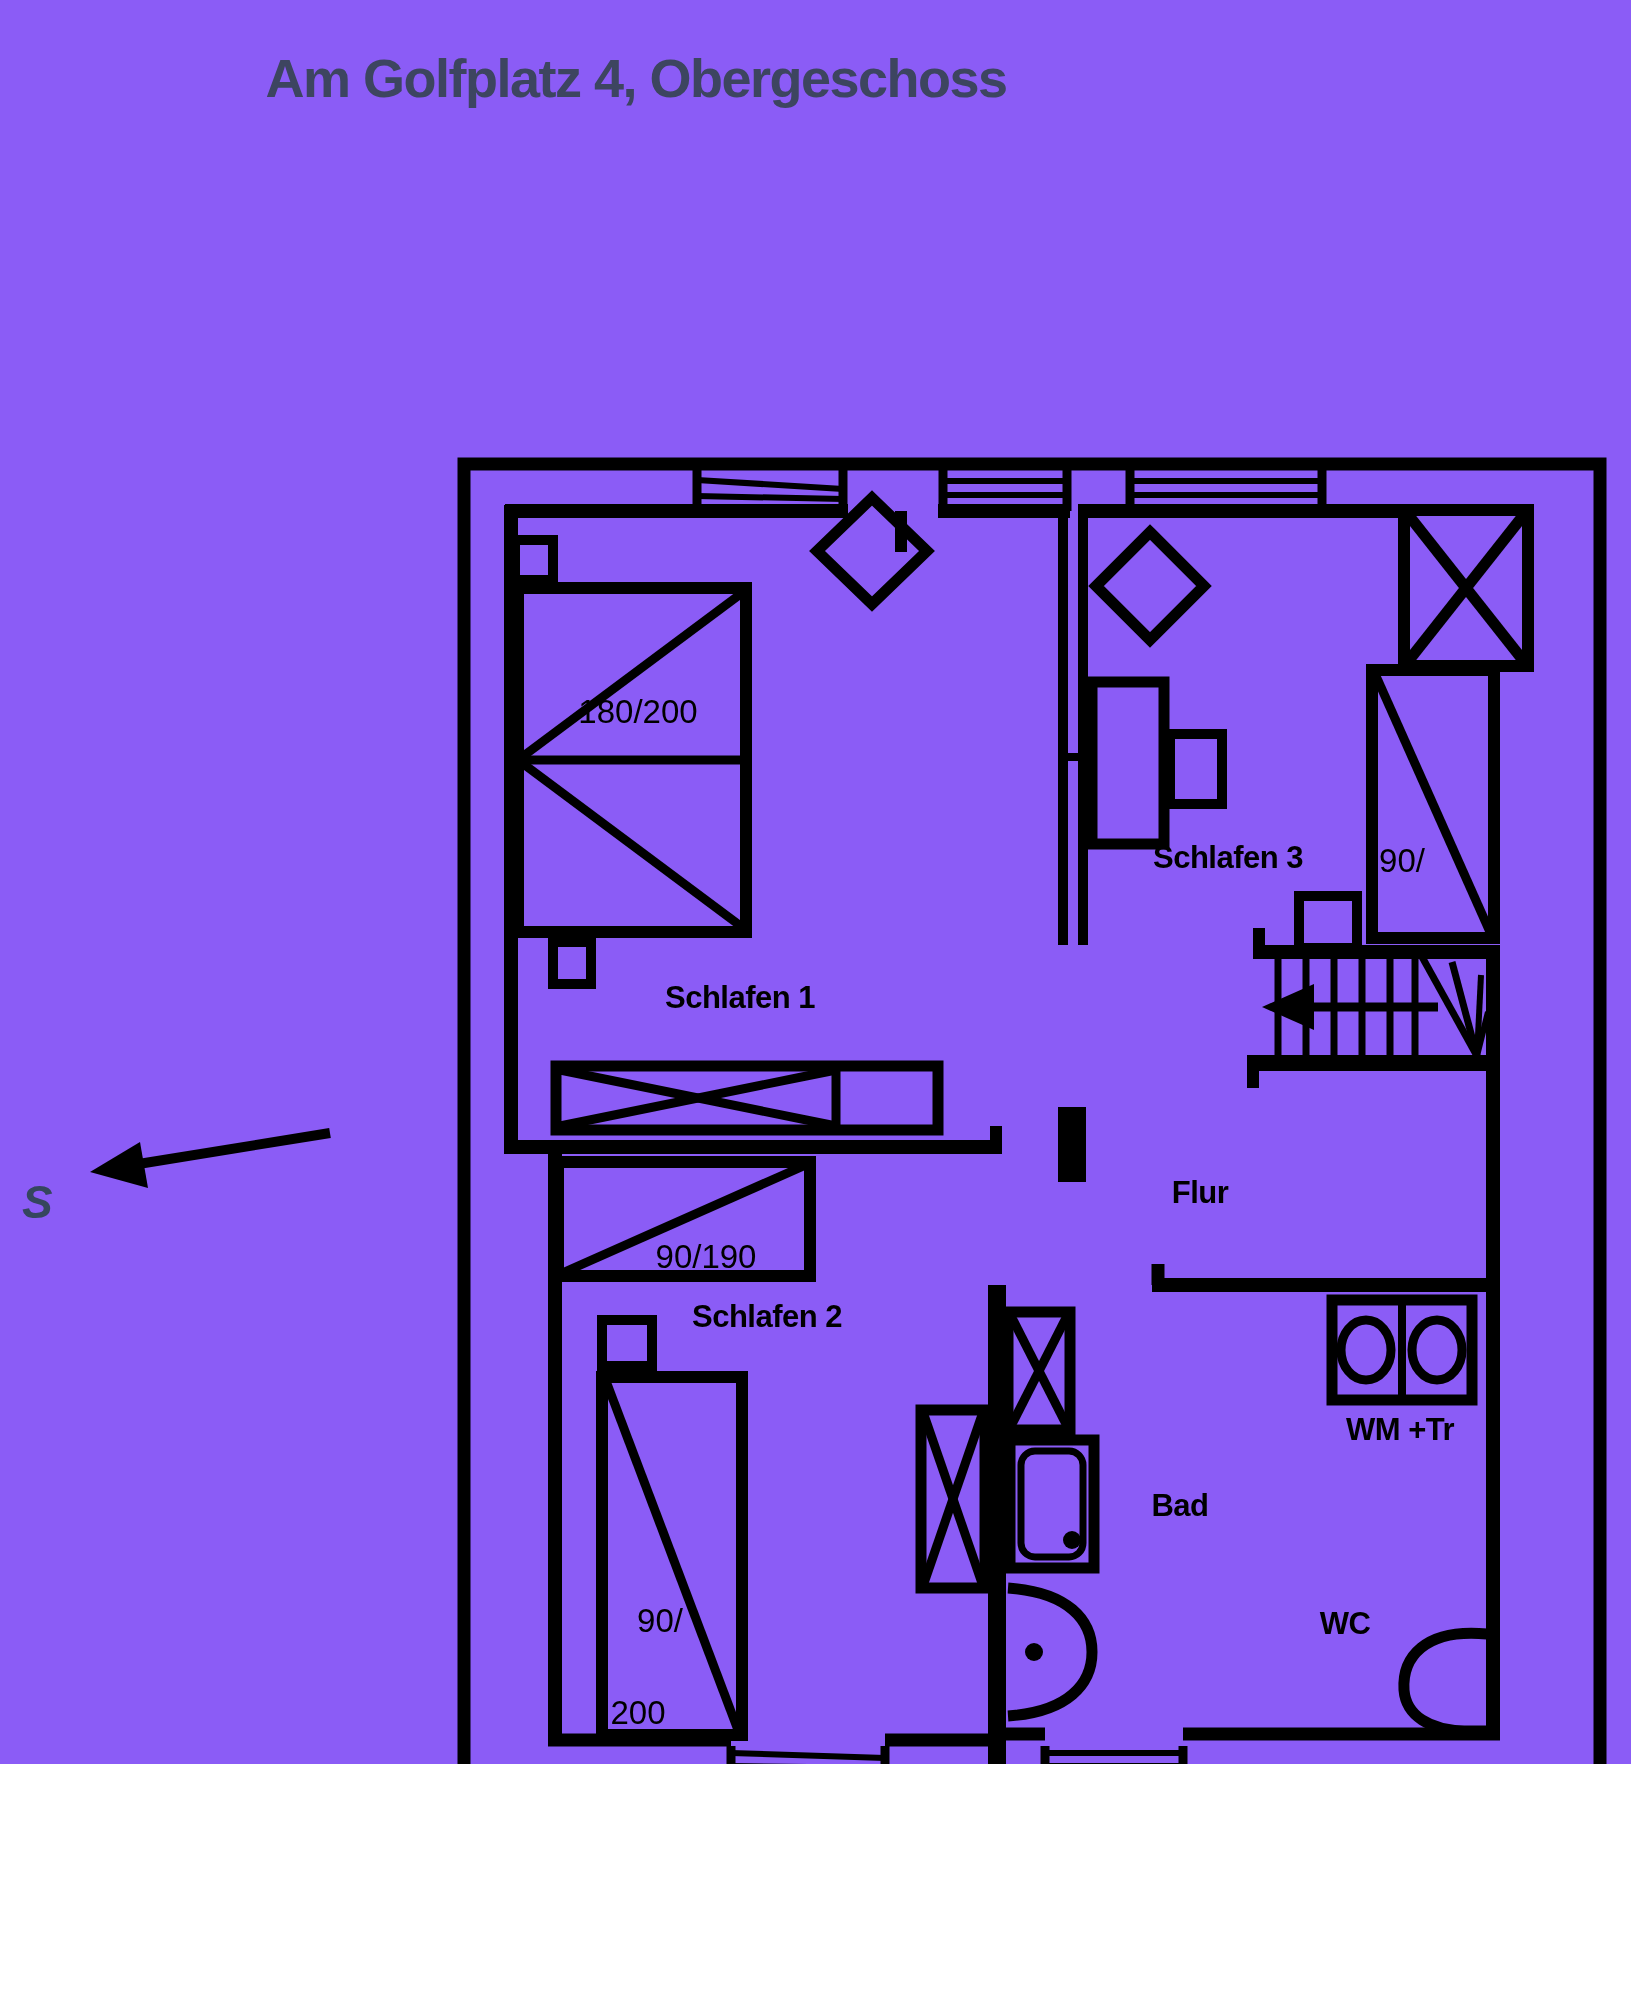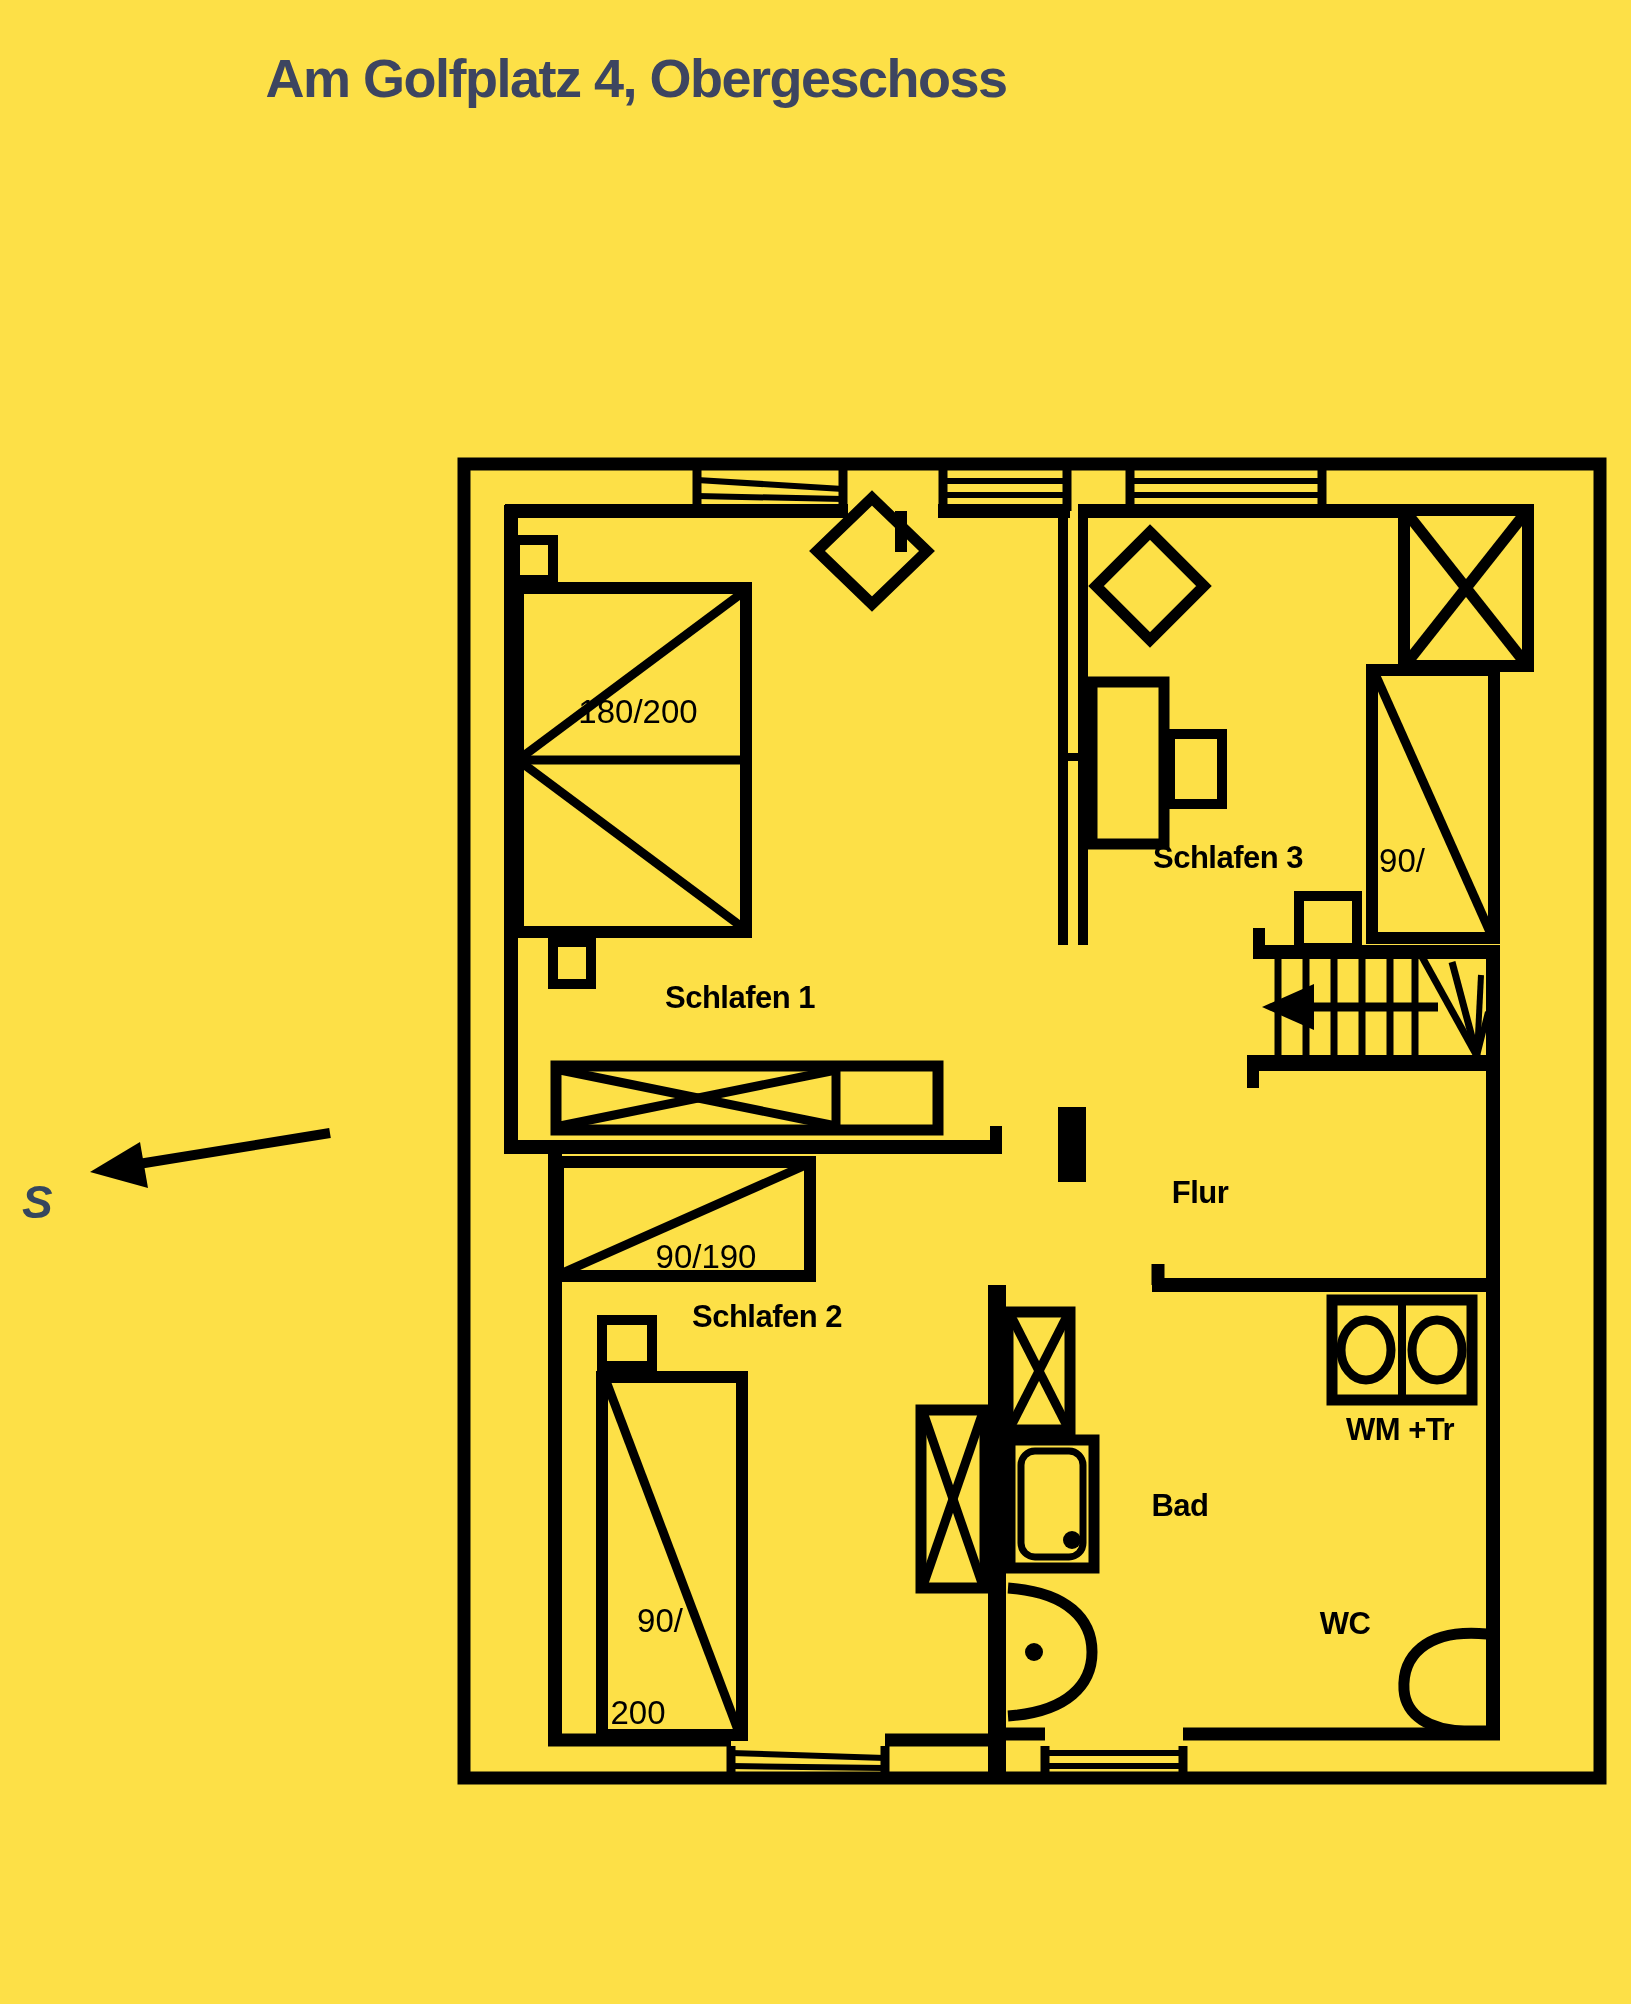--- a/index.html
+++ b/index.html
@@ -1,16 +1,16 @@
 <!DOCTYPE html>
 <html><head>
 <meta charset="utf-8">
 <style>
   html,body{margin:0;padding:0;background:#ffffff;}
-  .page{position:relative;width:1631px;height:2004px;background:#fde047;overflow:hidden;
+  .page{position:relative;width:1631px;height:1764px;background:#8b5cf6;overflow:hidden;
         font-family:"Liberation Sans", sans-serif;}
   svg{position:absolute;left:0;top:0;}
   .title-text{font:bold 54px "Liberation Sans", sans-serif;letter-spacing:-1.5px;fill:#3d4560;}
   .room-label{font:bold 31px "Liberation Sans", sans-serif;letter-spacing:-0.5px;fill:#000000;}
   .dim-label{font:400 33px "Liberation Sans", sans-serif;fill:#000000;}
   .compass-label{font:italic bold 46px "Liberation Sans", sans-serif;fill:#35465e;}
   .w{stroke:#000;fill:none;}
 </style>
 </head>
 <body>

